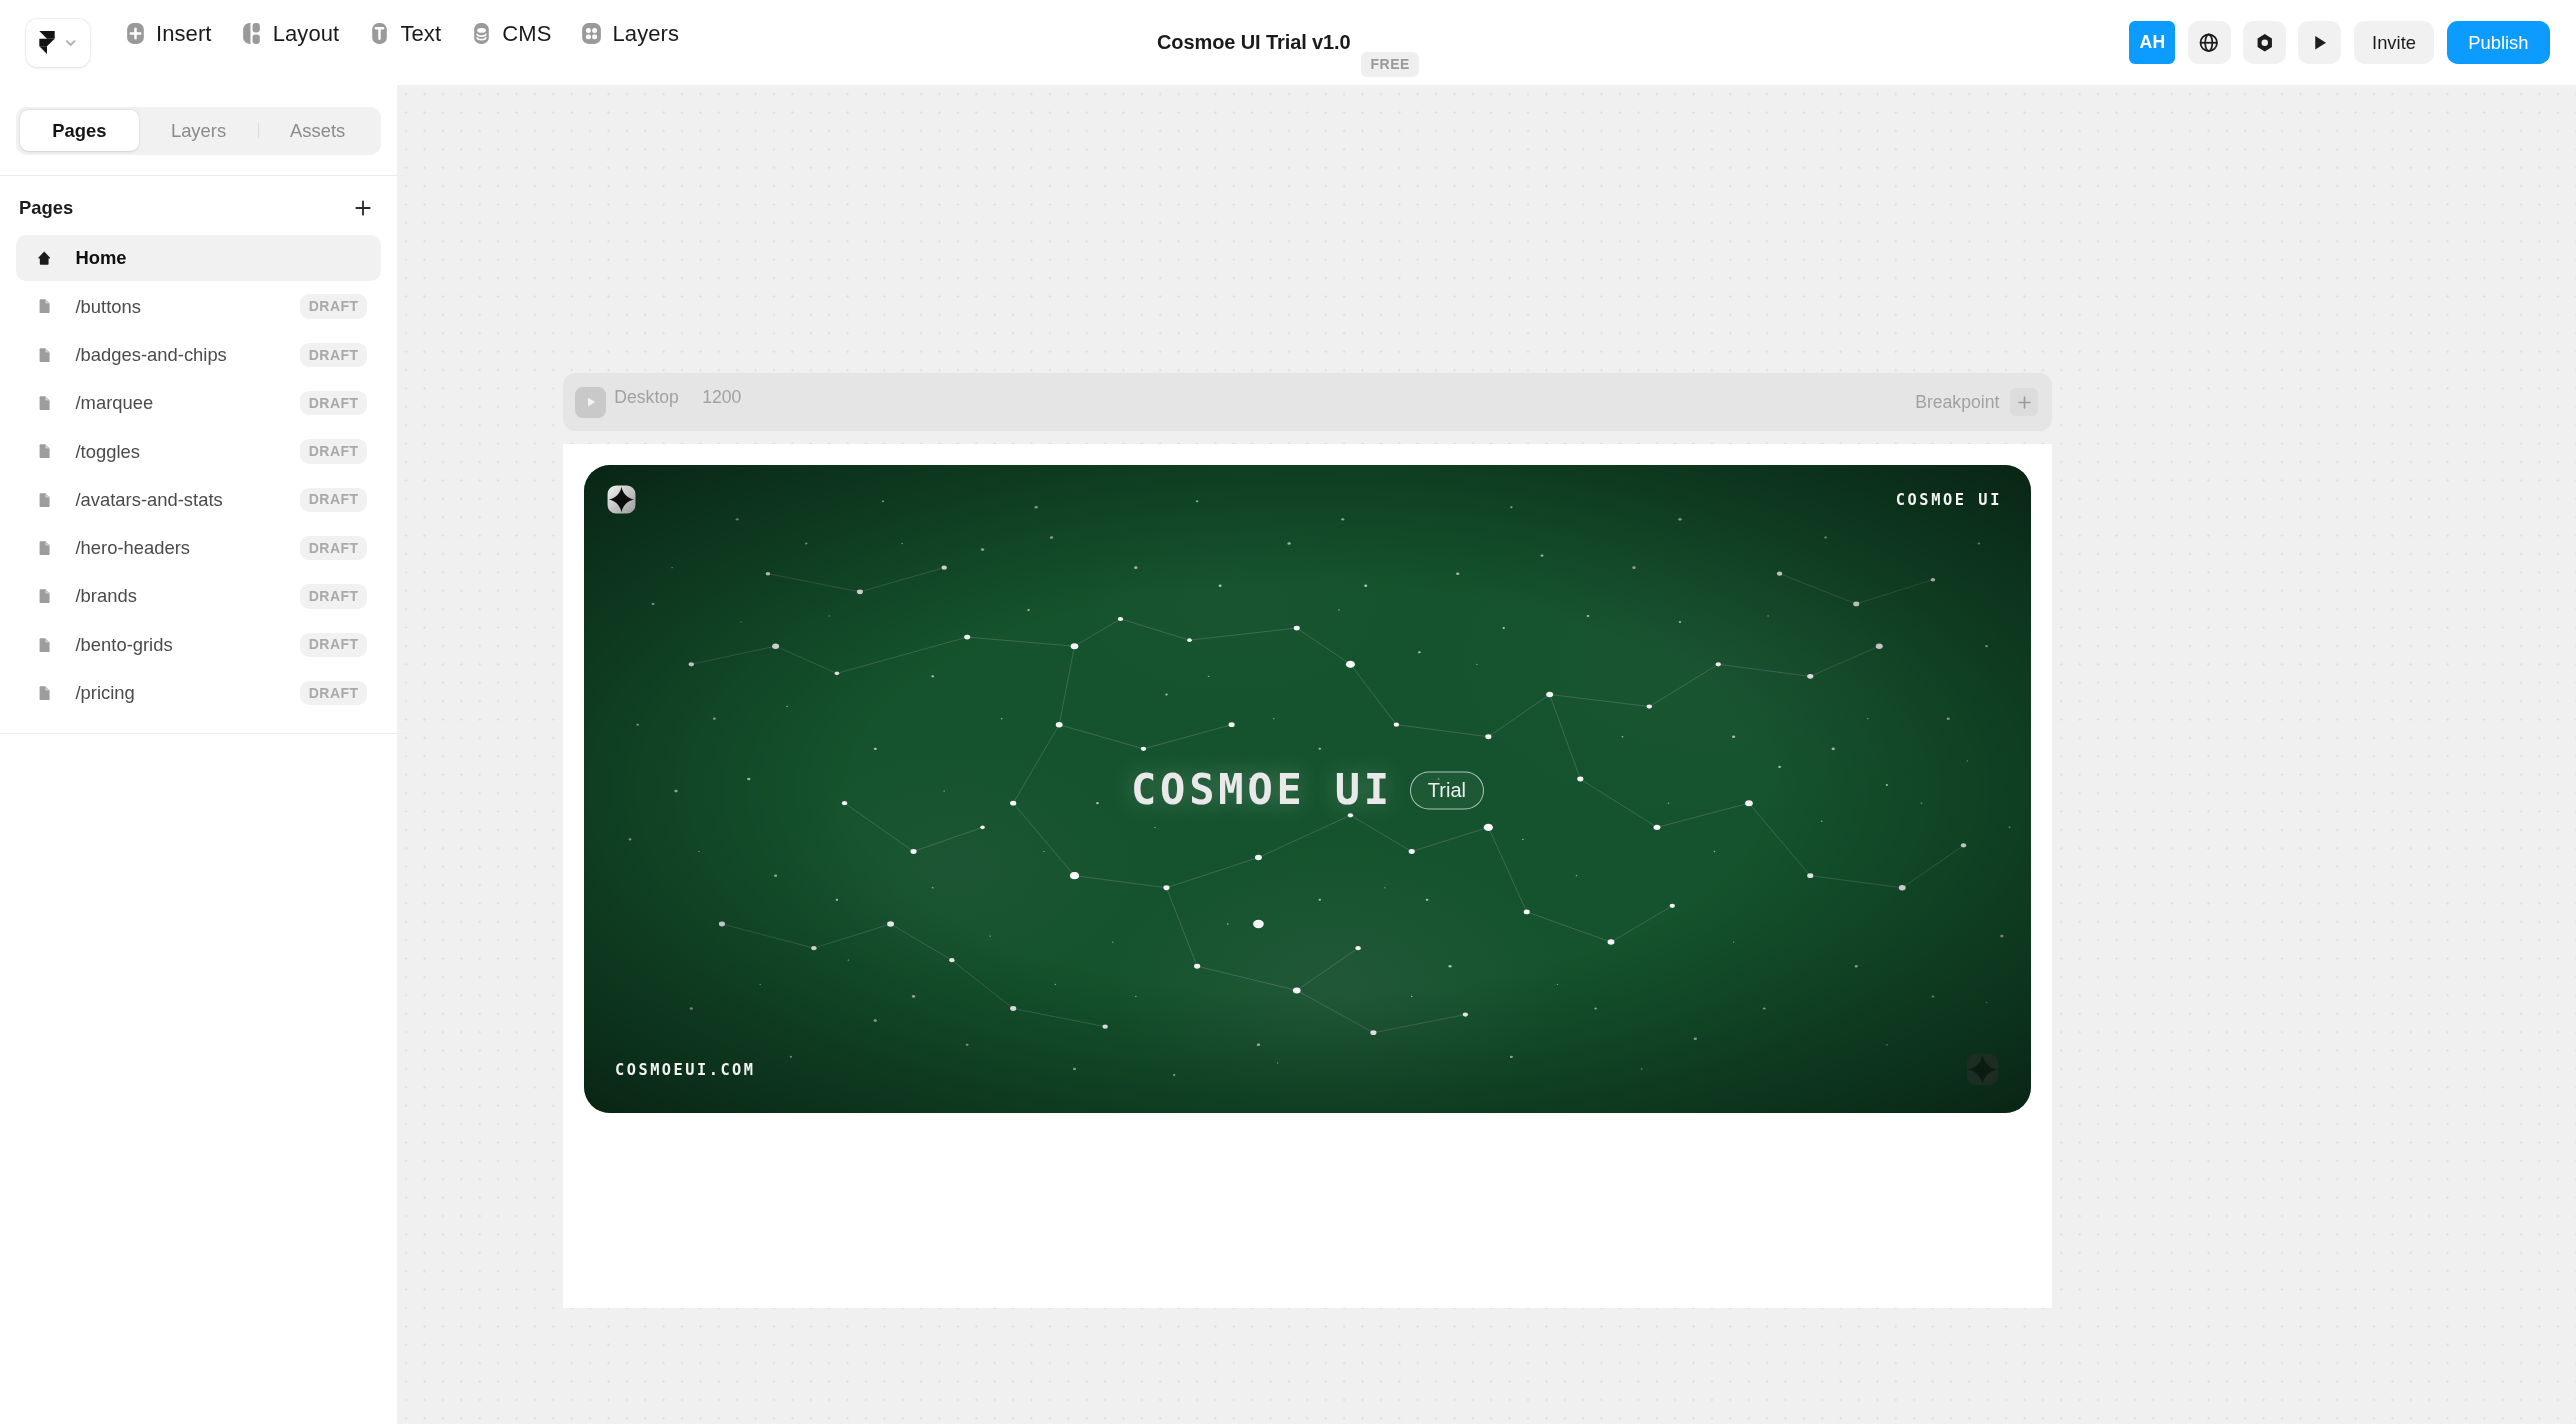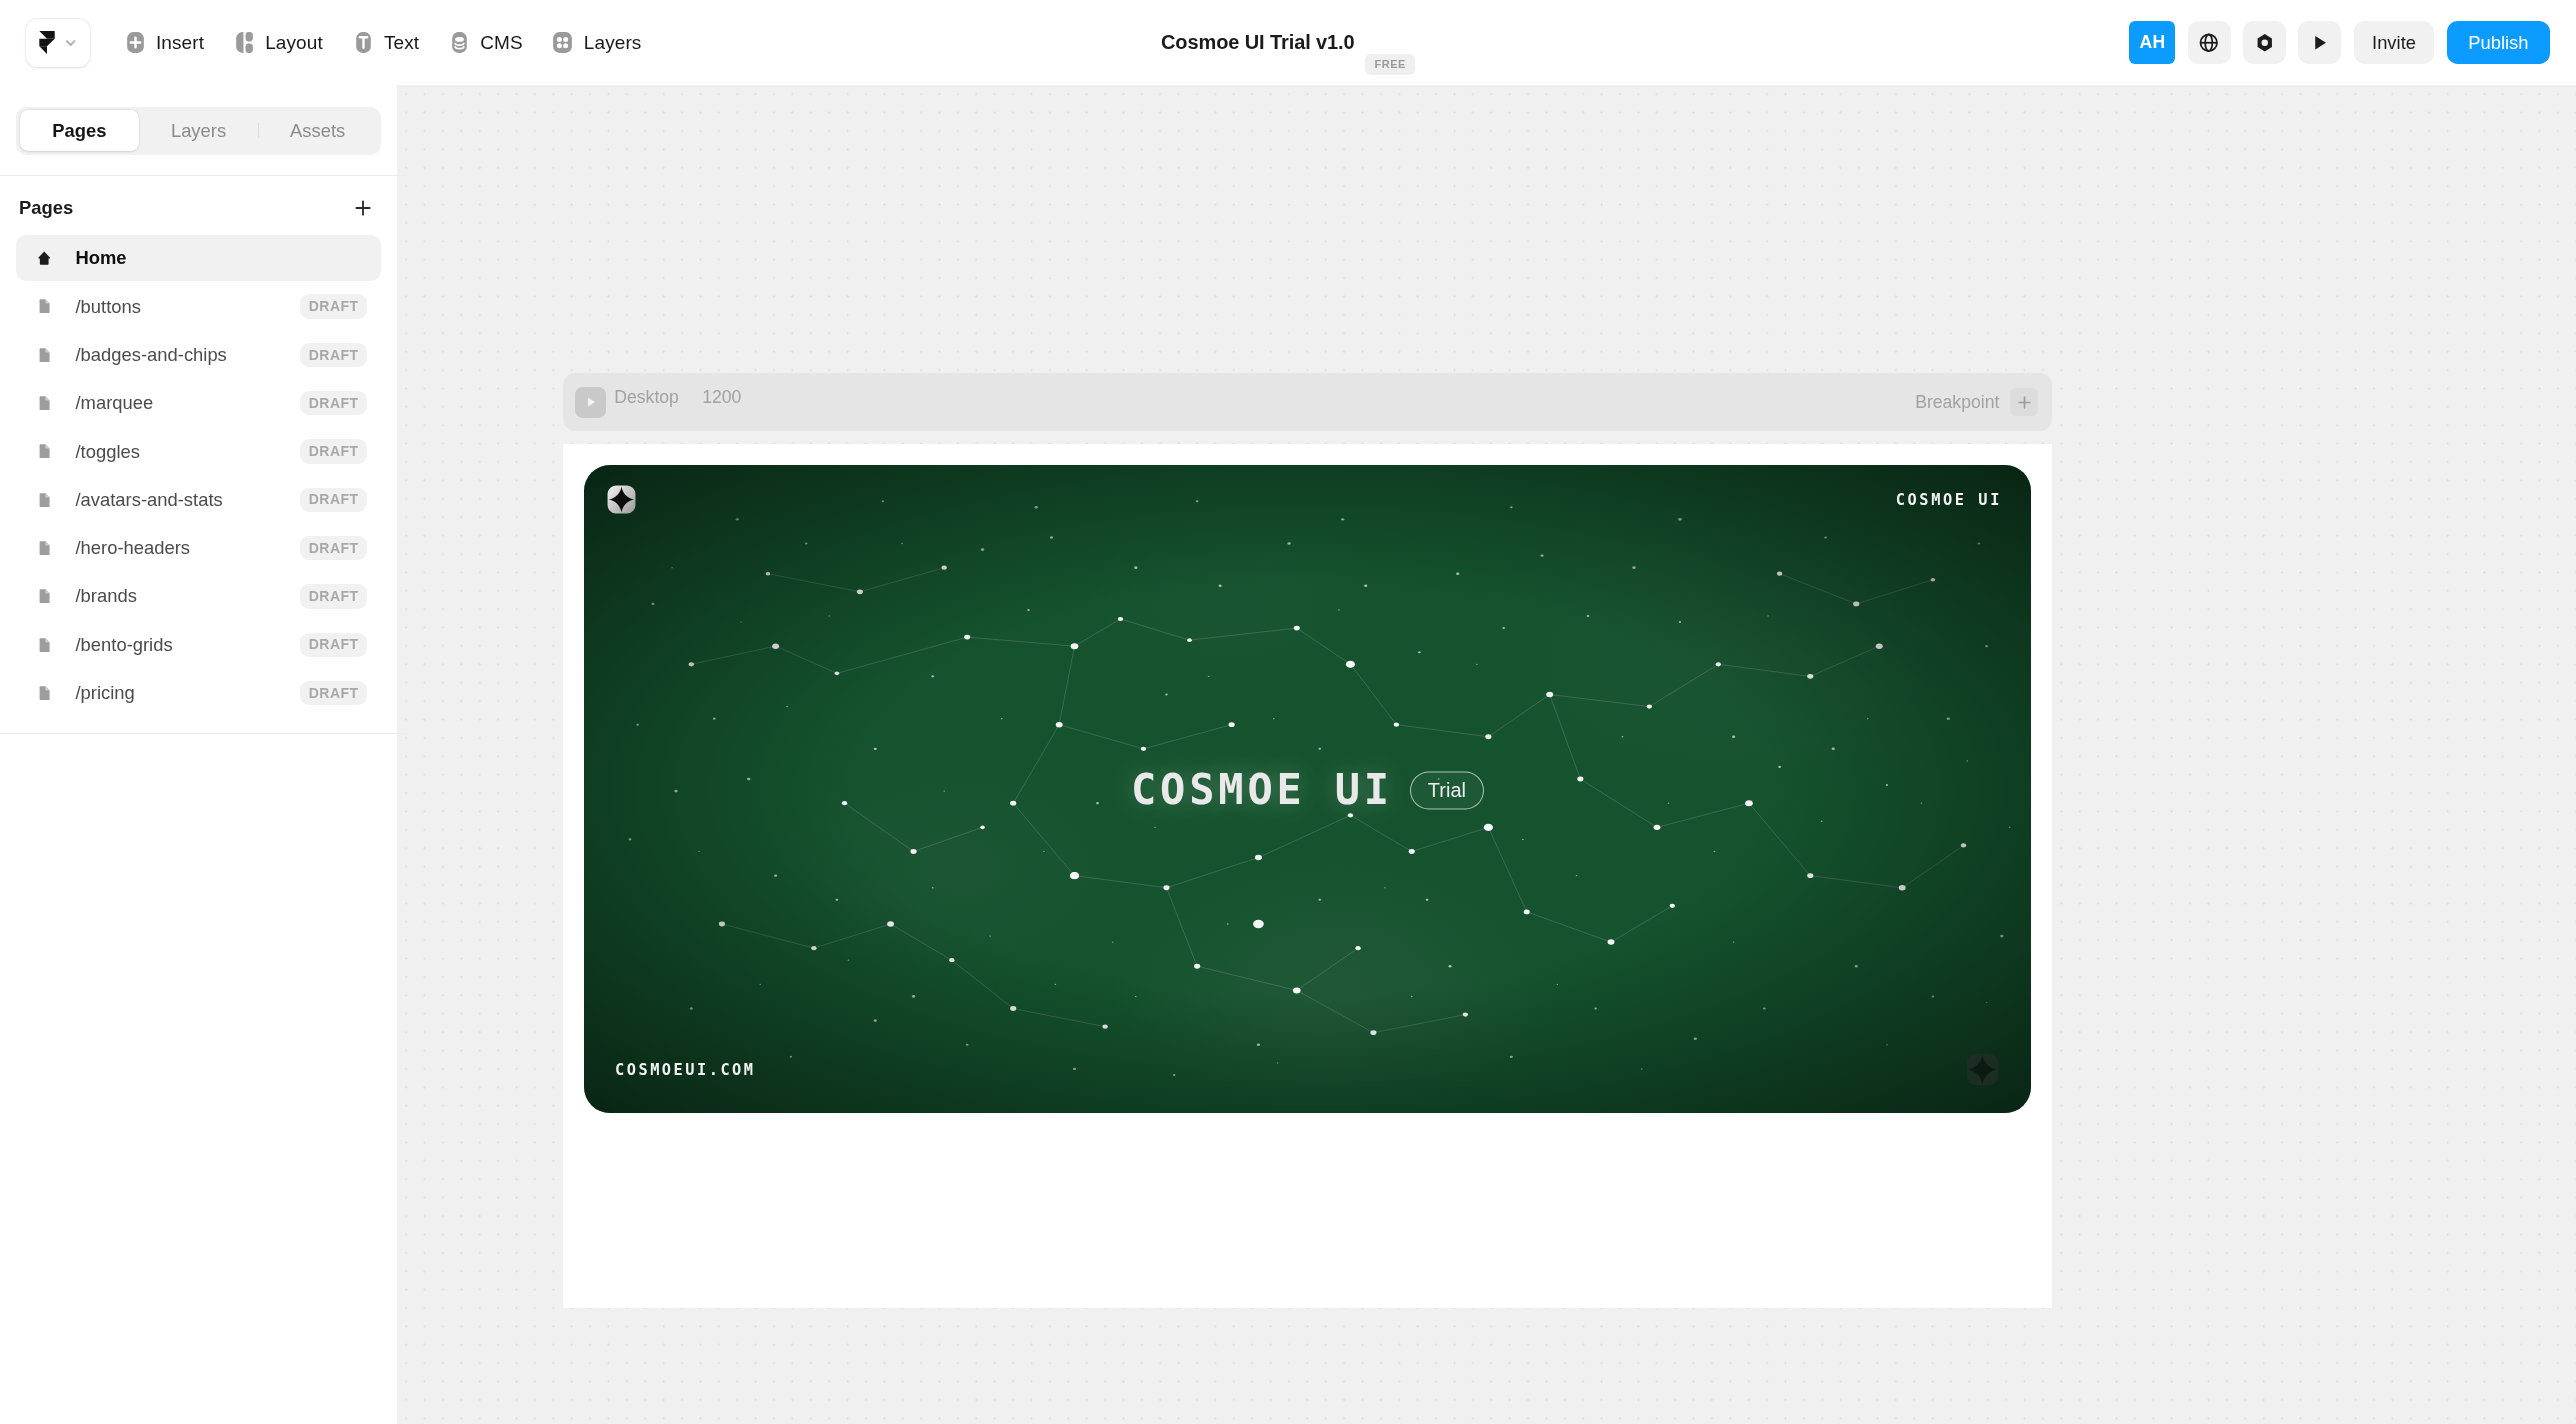--- a/index.html
+++ b/index.html
@@ -29,38 +29,38 @@
     background: #ffffff;
     border-radius: 11.5px;
     box-shadow: 0 0.8px 3.1px rgba(0,0,0,.10), 0 0 0 0.8px rgba(0,0,0,.045);
     cursor: pointer;
   }
   .framer-mark { width: 20px; height: 23px; display:block; }
   .chev { width: 15.3px; height: 15.3px; display:block; }
 
   .tb-menu { display: flex; align-items: center; gap: 3.1px; margin-left: 15.3px; }
   .menu-item {
-    display: flex; align-items: center; gap: 8.4px;
+    display: flex; gap: 8.4px;
     height: 44px; padding: 0 12.3px;
     border-radius: 9.2px; cursor: pointer;
-    color: #1a1a1a; font-size: 19px; letter-spacing: 0.1px;
+    color: #1a1a1a; font-size: 22px; letter-spacing: 0.1px;
   }
   .mi-icon { width: 25px; height: 25px; flex: 0 0 25px; display: block; }
 
   .tb-title {
     position: absolute; left: 0; right: 0; top: 0; height: 85px;
     display: flex; align-items: center; justify-content: center;
     gap: 10.7px; pointer-events: none;
   }
   .tb-title .t-name {
     font-size: 20px; font-weight: 700; color: #1b1b1b; letter-spacing: -0.1px;
     pointer-events: auto; cursor: default;
   }
   .tb-title .t-badge {
-    font-size: 11px; font-weight: 700; color: #9a9a9a; letter-spacing: 0.5px;
+    font-size: 14px; font-weight: 700; color: #9a9a9a; letter-spacing: 0.5px;
     background: #efefef; border-radius: 6.1px; padding: 3.8px 9.2px 4.6px;
     pointer-events: auto;
     margin-top: 44px;
   }
 
   .tb-right { margin-left: auto; display: flex; align-items: center; gap: 12.3px; }
   .avatar {
     width: 46px; height: 43px; border-radius: 6px;
     background: #0c9bff; color: #fff;
     display: flex; align-items: center; justify-content: center;

